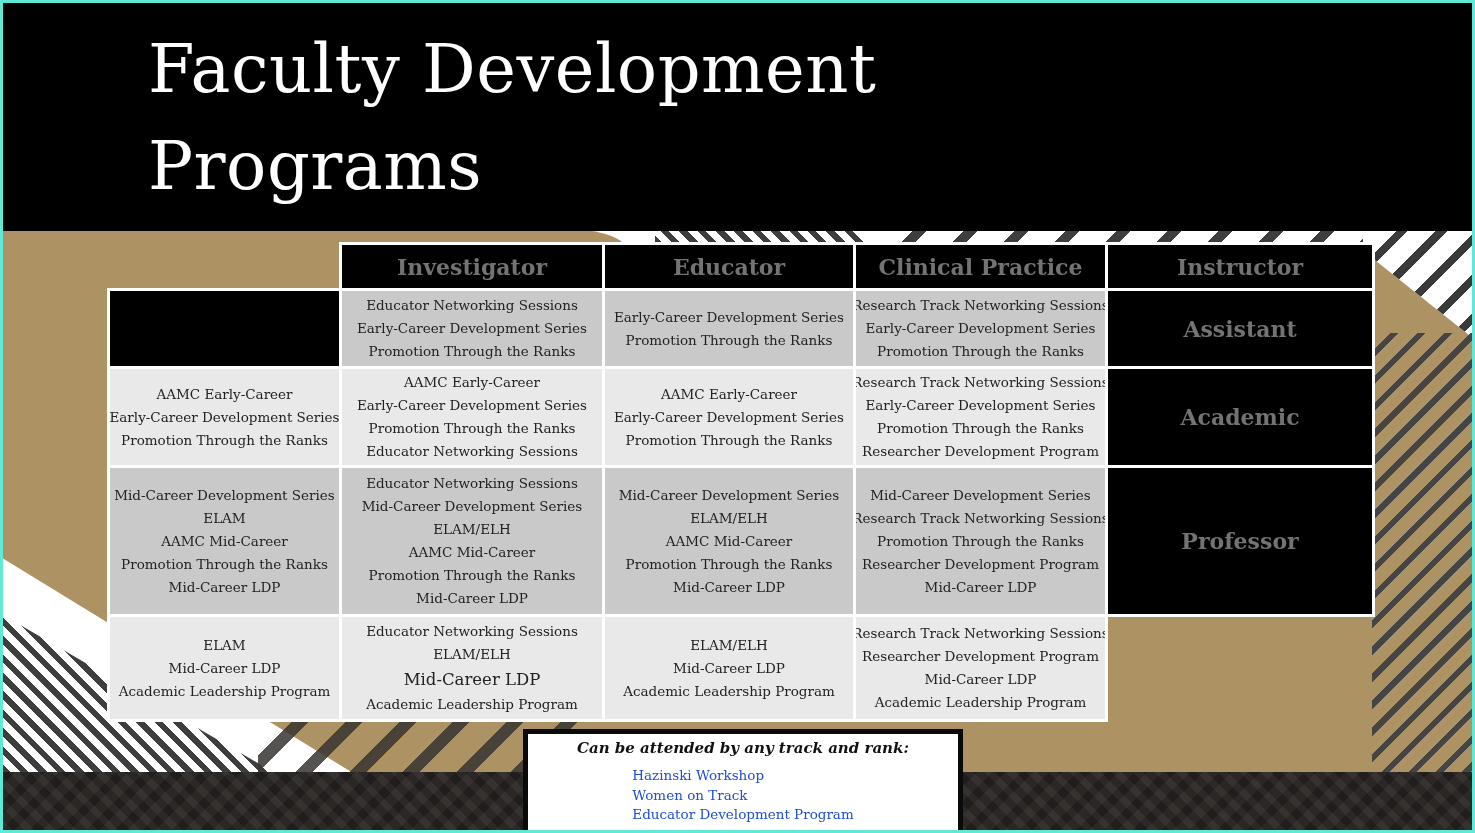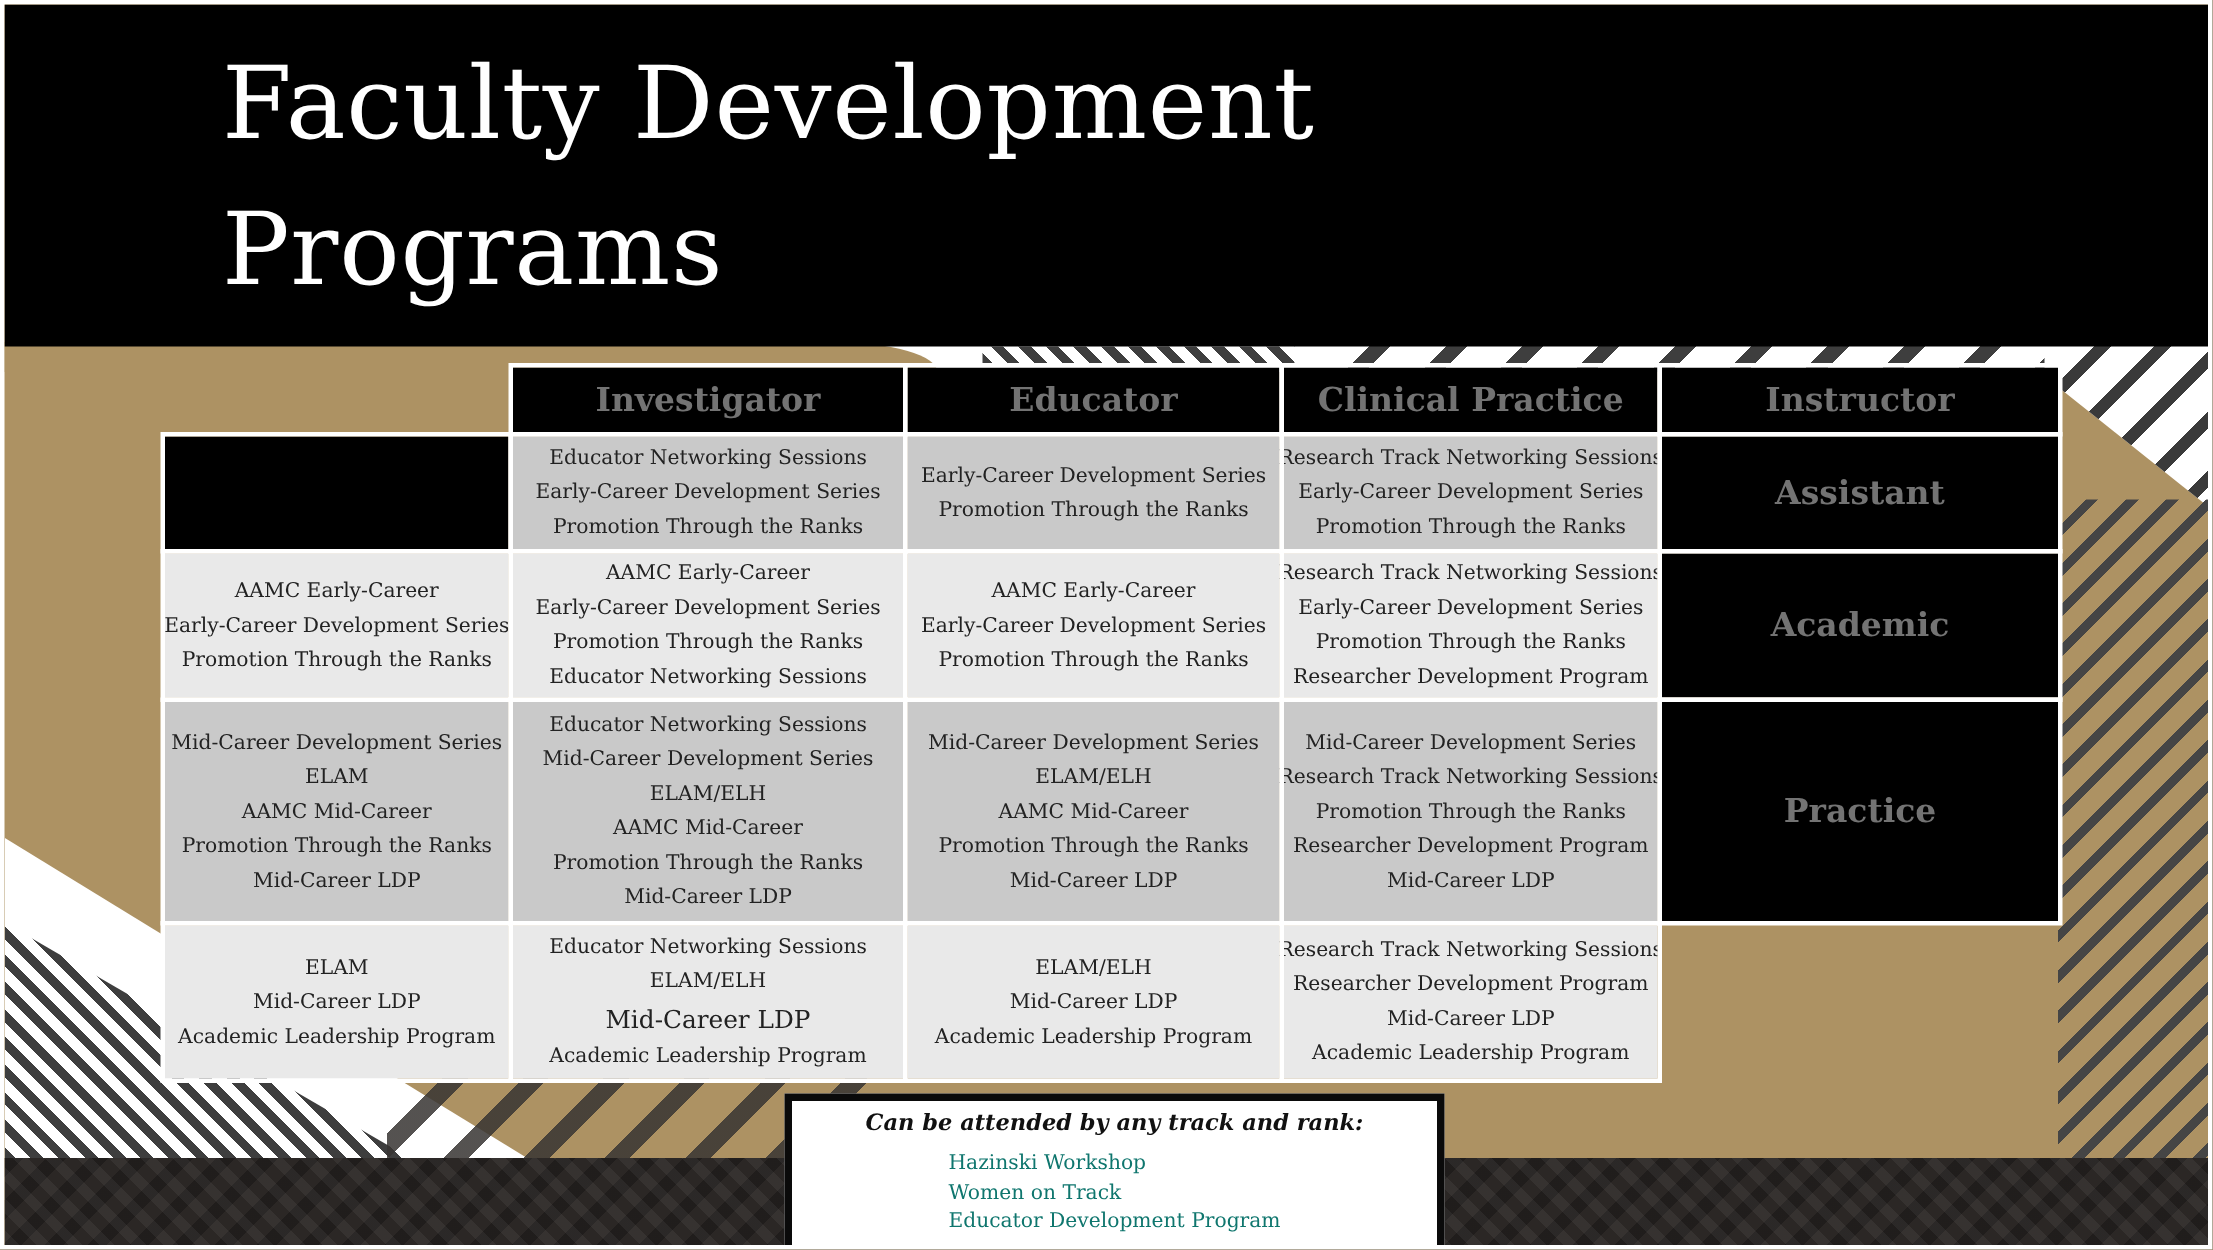--- a/index.html
+++ b/index.html
@@ -1,20 +1,20 @@
 <!DOCTYPE html>
 <html><head>
 <meta charset="utf-8">
 <style>
   html,body{margin:0;padding:0;background:#888;}
   .frame{
     position:relative;
     width:1475px;height:833px;
     box-sizing:border-box;
-    border:3px solid #ffffff;
+    border:3px solid #5eead4;
     overflow:hidden;
     font-family:"DejaVu Serif","Liberation Serif",serif;
     background:var(--tan,#AD9263);
   }
   .slide{position:absolute;inset:0;}
 
   
   .title-band{
     position:absolute;left:0;top:0;right:0;height:228px;
     background:var(--black,#000);z-index:4;
@@ -79,21 +79,21 @@
   .cell-item{line-height:23px;white-space:nowrap;}
   .cell-item--large{font-size:16.5px;line-height:27px;}
 
   
   .footnote-box{
     position:absolute;left:520px;top:726px;width:440px;height:121px;z-index:8;
     background:#fff;border:5px solid #0a0a0a;box-sizing:border-box;
     display:flex;flex-direction:column;align-items:center;padding-top:5px;
   }
   .footnote-heading{font-weight:bold;font-style:italic;font-size:15px;margin-bottom:9px;color:#111;}
-  .footnote-program{font-size:13.5px;line-height:19.5px;color:#0f766e;}
+  .footnote-program{font-size:13.5px;line-height:19.5px;color:#1d4ed8;}
 </style>
 </head>
 <body>
 
 <div class="frame" style="--tan: #AD9263; --black: #000000; --gdark: #C9C9C9; --glight: #E9E9E9; --footer: #2B2725; --stripe: #3E3E3E;">
   <div class="slide">
 
     <div class="white-strip"></div>
     <div class="tan-tab"></div>
     <div class="dense-stripes"></div>
@@ -179,21 +179,21 @@
           <div class="cell-item">Promotion Through the Ranks</div>
           <div class="cell-item">Mid-Career LDP</div>
         </div>
         <div class="cell shade-dark">
           <div class="cell-item">Mid-Career Development Series</div>
           <div class="cell-item">Research Track Networking Sessions</div>
           <div class="cell-item">Promotion Through the Ranks</div>
           <div class="cell-item">Researcher Development Program</div>
           <div class="cell-item">Mid-Career LDP</div>
         </div>
-        <div class="rank-header">Practice</div>
+        <div class="rank-header">Professor</div>
         <div class="cell shade-light">
           <div class="cell-item">ELAM</div>
           <div class="cell-item">Mid-Career LDP</div>
           <div class="cell-item">Academic Leadership Program</div>
         </div>
         <div class="cell shade-light">
           <div class="cell-item">Educator Networking Sessions</div>
           <div class="cell-item">ELAM/ELH</div>
           <div class="cell-item cell-item--large">Mid-Career LDP</div>
           <div class="cell-item">Academic Leadership Program</div>

